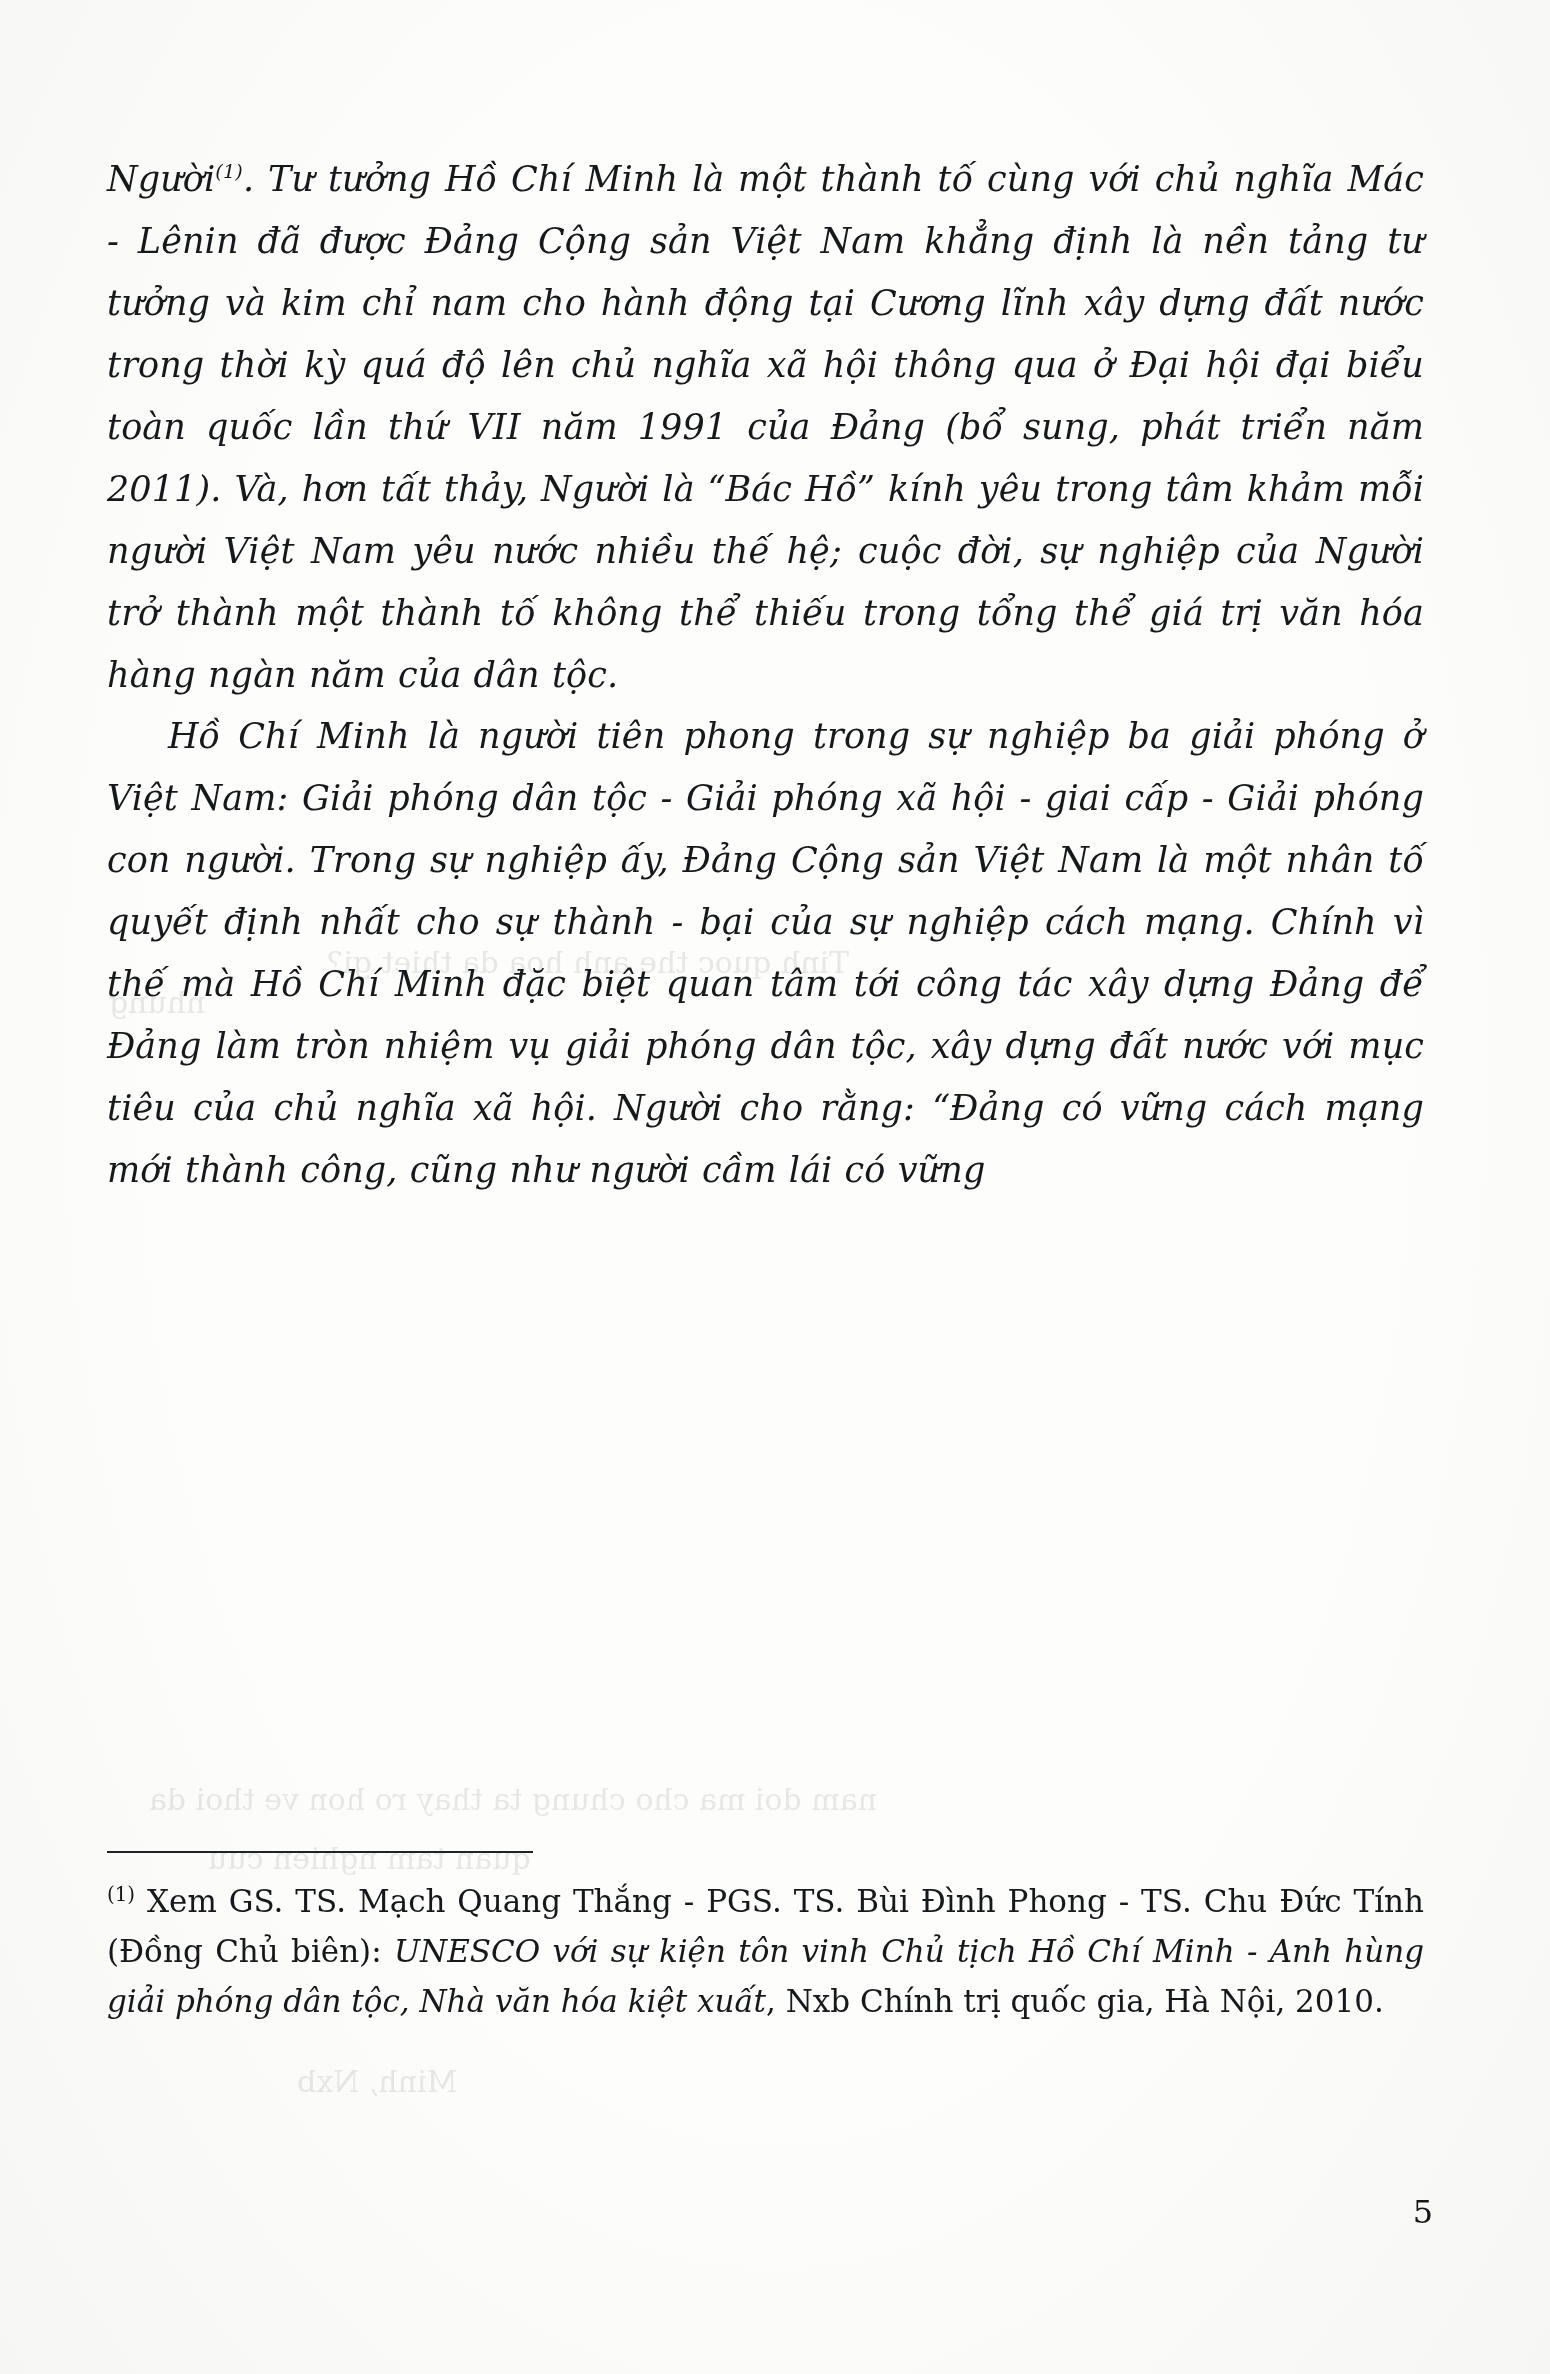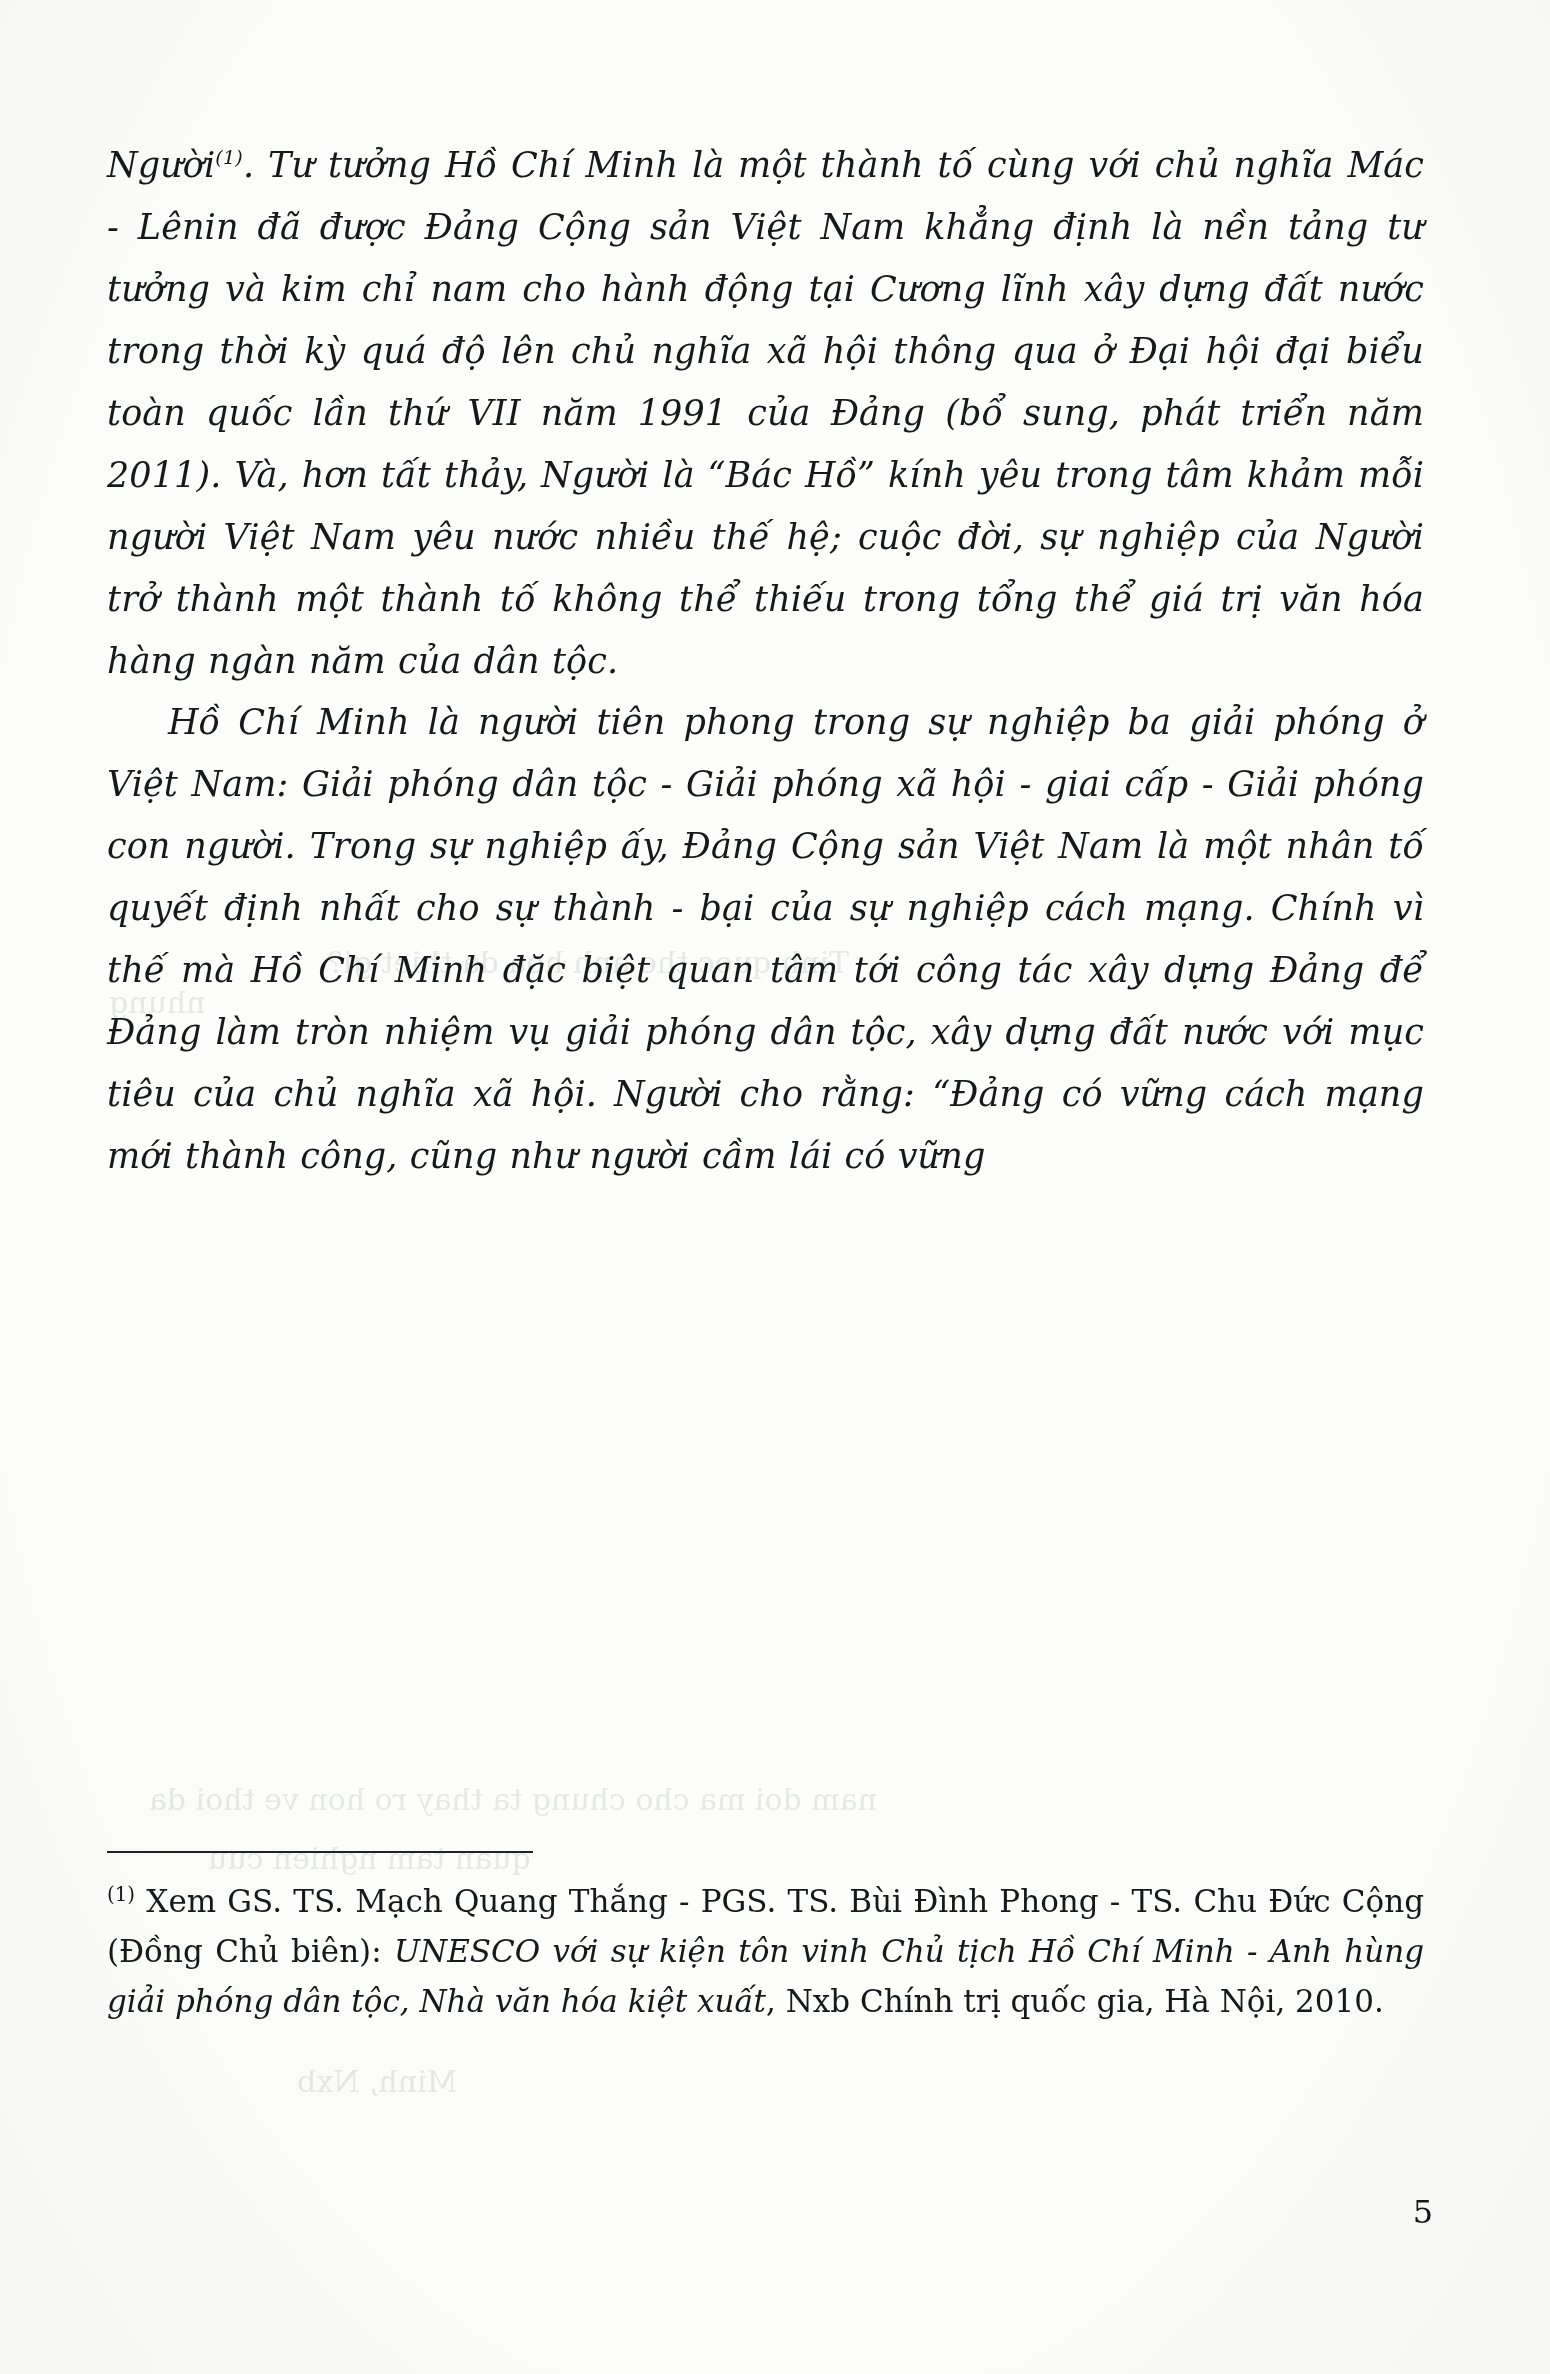--- a/index.html
+++ b/index.html
@@ -28,21 +28,21 @@
     content: "";
     position: absolute;
     inset: 0;
     background:
       radial-gradient(ellipse at 50% 45%, rgba(255,255,255,0) 55%, rgba(120,120,110,0.05) 100%);
     pointer-events: none;
   }
   .content {
     position: absolute;
     left: 107px;
-    top: 135px;
+    top: 149px;
     width: 1317px;
   }
   .body-text {
     font-family: "DejaVu Serif", "Liberation Serif", serif;
     font-style: italic;
     font-size: 35px;
     line-height: 1.77;
     text-align: justify;
     color: #16191b;
     letter-spacing: 0.1px;
@@ -119,18 +119,18 @@
   <div class="content">
     <div class="body-text">
       <p><i>Người</i><sup class="fn">(1)</sup><span>. Tư tưởng Hồ Chí Minh là một thành tố cùng với chủ nghĩa Mác - Lênin đã được Đảng Cộng sản Việt Nam khẳng định là nền tảng tư tưởng và kim chỉ nam cho hành động tại Cương lĩnh xây dựng đất nước trong thời kỳ quá độ lên chủ nghĩa xã hội thông qua ở Đại hội đại biểu toàn quốc lần thứ VII năm 1991 của Đảng (bổ sung, phát triển năm 2011). Và, hơn tất thảy, Người là “Bác Hồ” kính yêu trong tâm khảm mỗi người Việt Nam yêu nước nhiều thế hệ; cuộc đời, sự nghiệp của Người trở thành một thành tố không thể thiếu trong tổng thể giá trị văn hóa hàng ngàn năm của dân tộc.</span></p>
       <p class="indent">Hồ Chí Minh là người tiên phong trong sự nghiệp ba giải phóng ở Việt Nam: Giải phóng dân tộc - Giải phóng xã hội - giai cấp - Giải phóng con người. Trong sự nghiệp ấy, Đảng Cộng sản Việt Nam là một nhân tố quyết định nhất cho sự thành - bại của sự nghiệp cách mạng. Chính vì thế mà Hồ Chí Minh đặc biệt quan tâm tới công tác xây dựng Đảng để Đảng làm tròn nhiệm vụ giải phóng dân tộc, xây dựng đất nước với mục tiêu của chủ nghĩa xã hội. Người cho rằng: “Đảng có vững cách mạng mới thành công, cũng như người cầm lái có vững</p>
     </div>
   </div>
 
   <div class="footnote-sep"></div>
 
   <div class="footnote">
-    <span class="mark">(1)</span><span> Xem GS. TS. Mạch Quang Thắng - PGS. TS. Bùi Đình Phong - TS. Chu Đức Cộng (Đồng Chủ biên): </span><span class="it">UNESCO với sự kiện tôn vinh Chủ tịch Hồ Chí Minh - Anh hùng giải phóng dân tộc, Nhà văn hóa kiệt xuất</span><span>, Nxb Chính trị quốc gia, Hà Nội, 2010.</span>
+    <span class="mark">(1)</span><span> Xem GS. TS. Mạch Quang Thắng - PGS. TS. Bùi Đình Phong - TS. Chu Đức Tính (Đồng Chủ biên): </span><span class="it">UNESCO với sự kiện tôn vinh Chủ tịch Hồ Chí Minh - Anh hùng giải phóng dân tộc, Nhà văn hóa kiệt xuất</span><span>, Nxb Chính trị quốc gia, Hà Nội, 2010.</span>
   </div>
 
   <div class="page-number">5</div>
 </div>
 
 
 </body></html>

